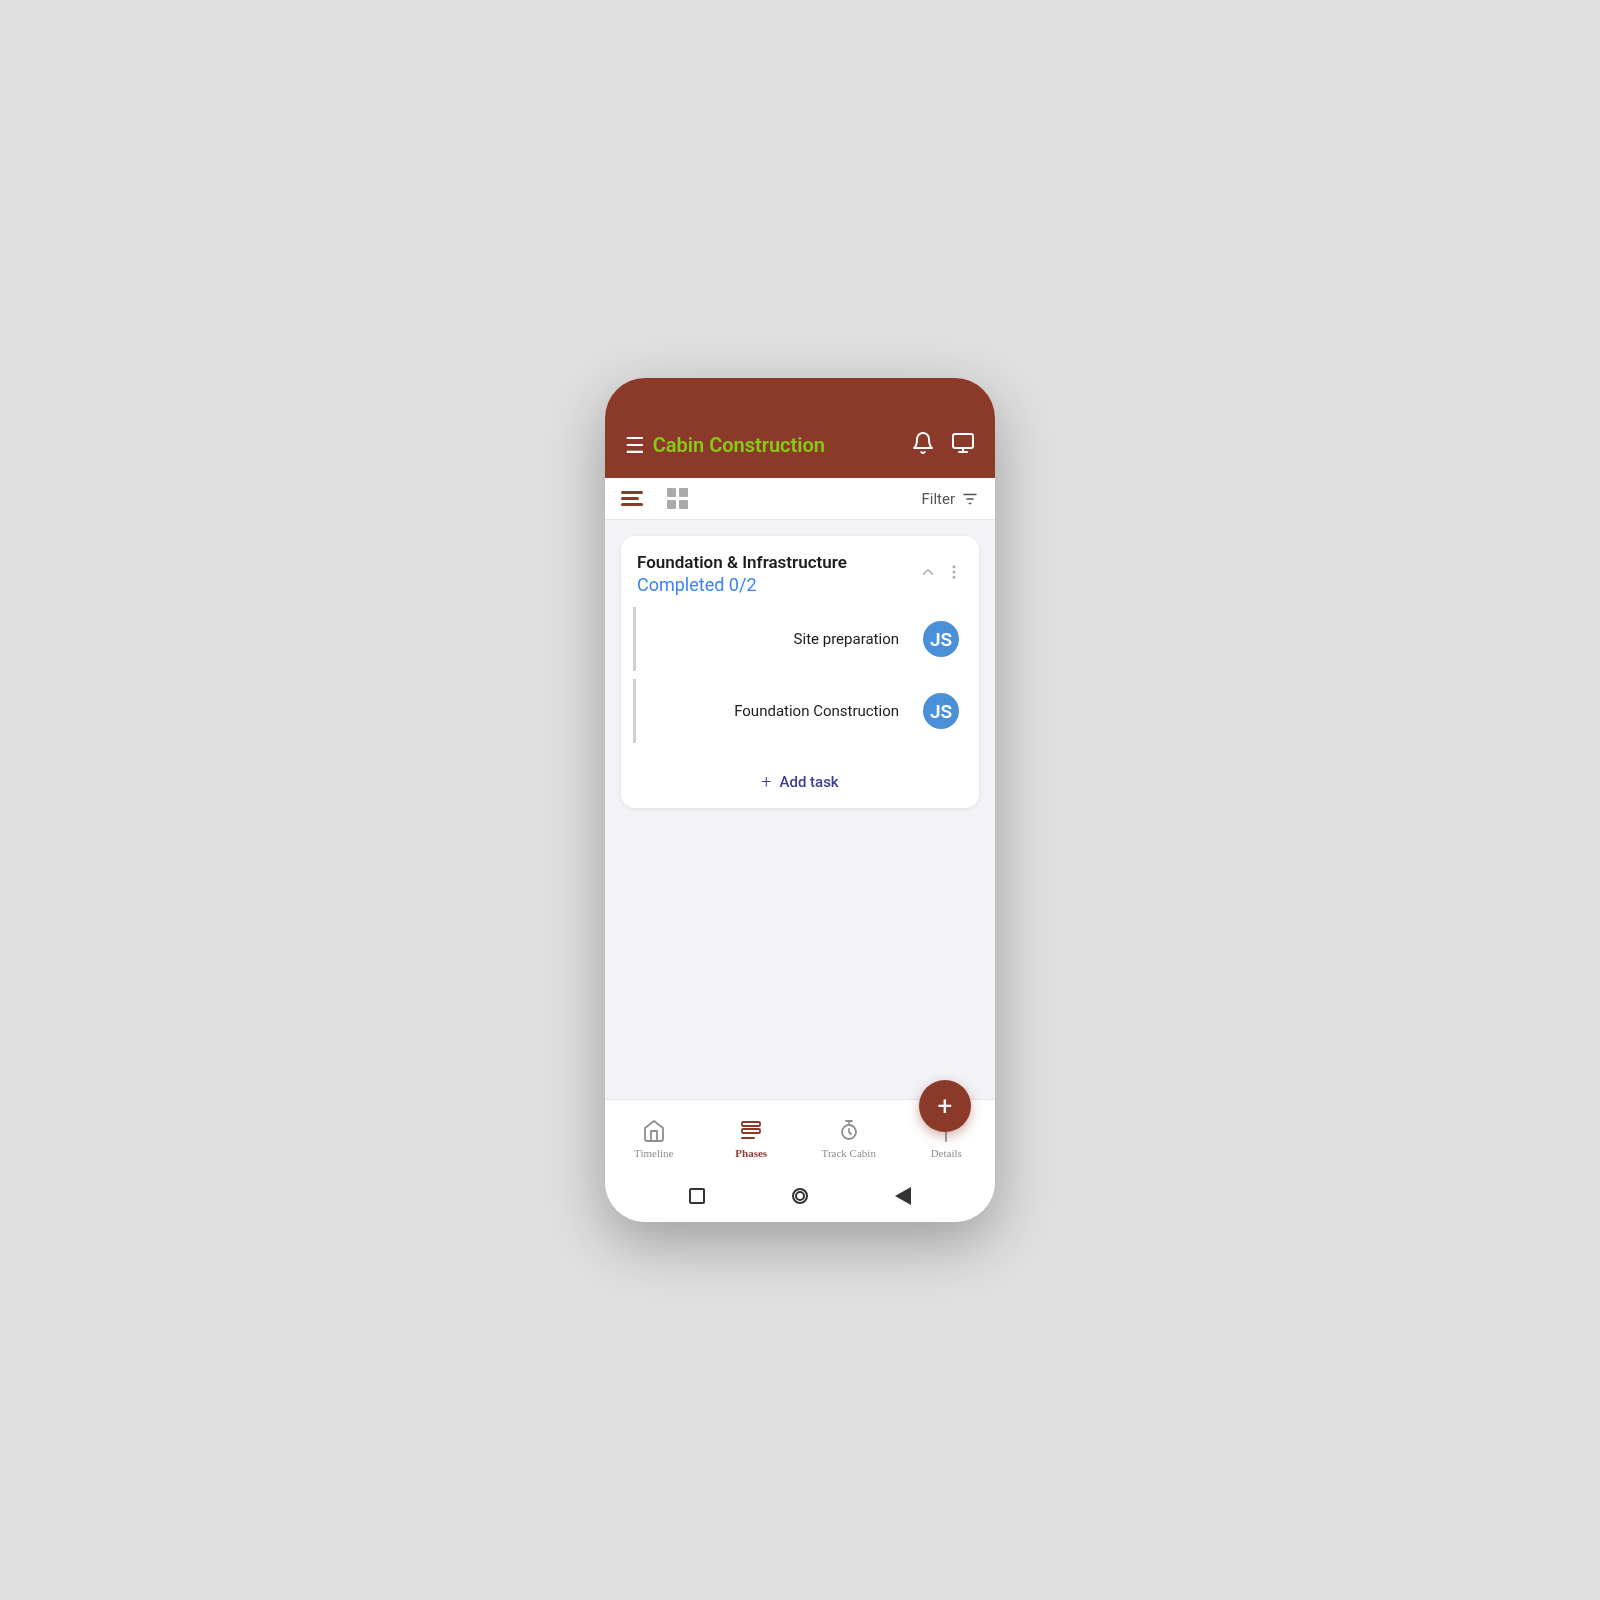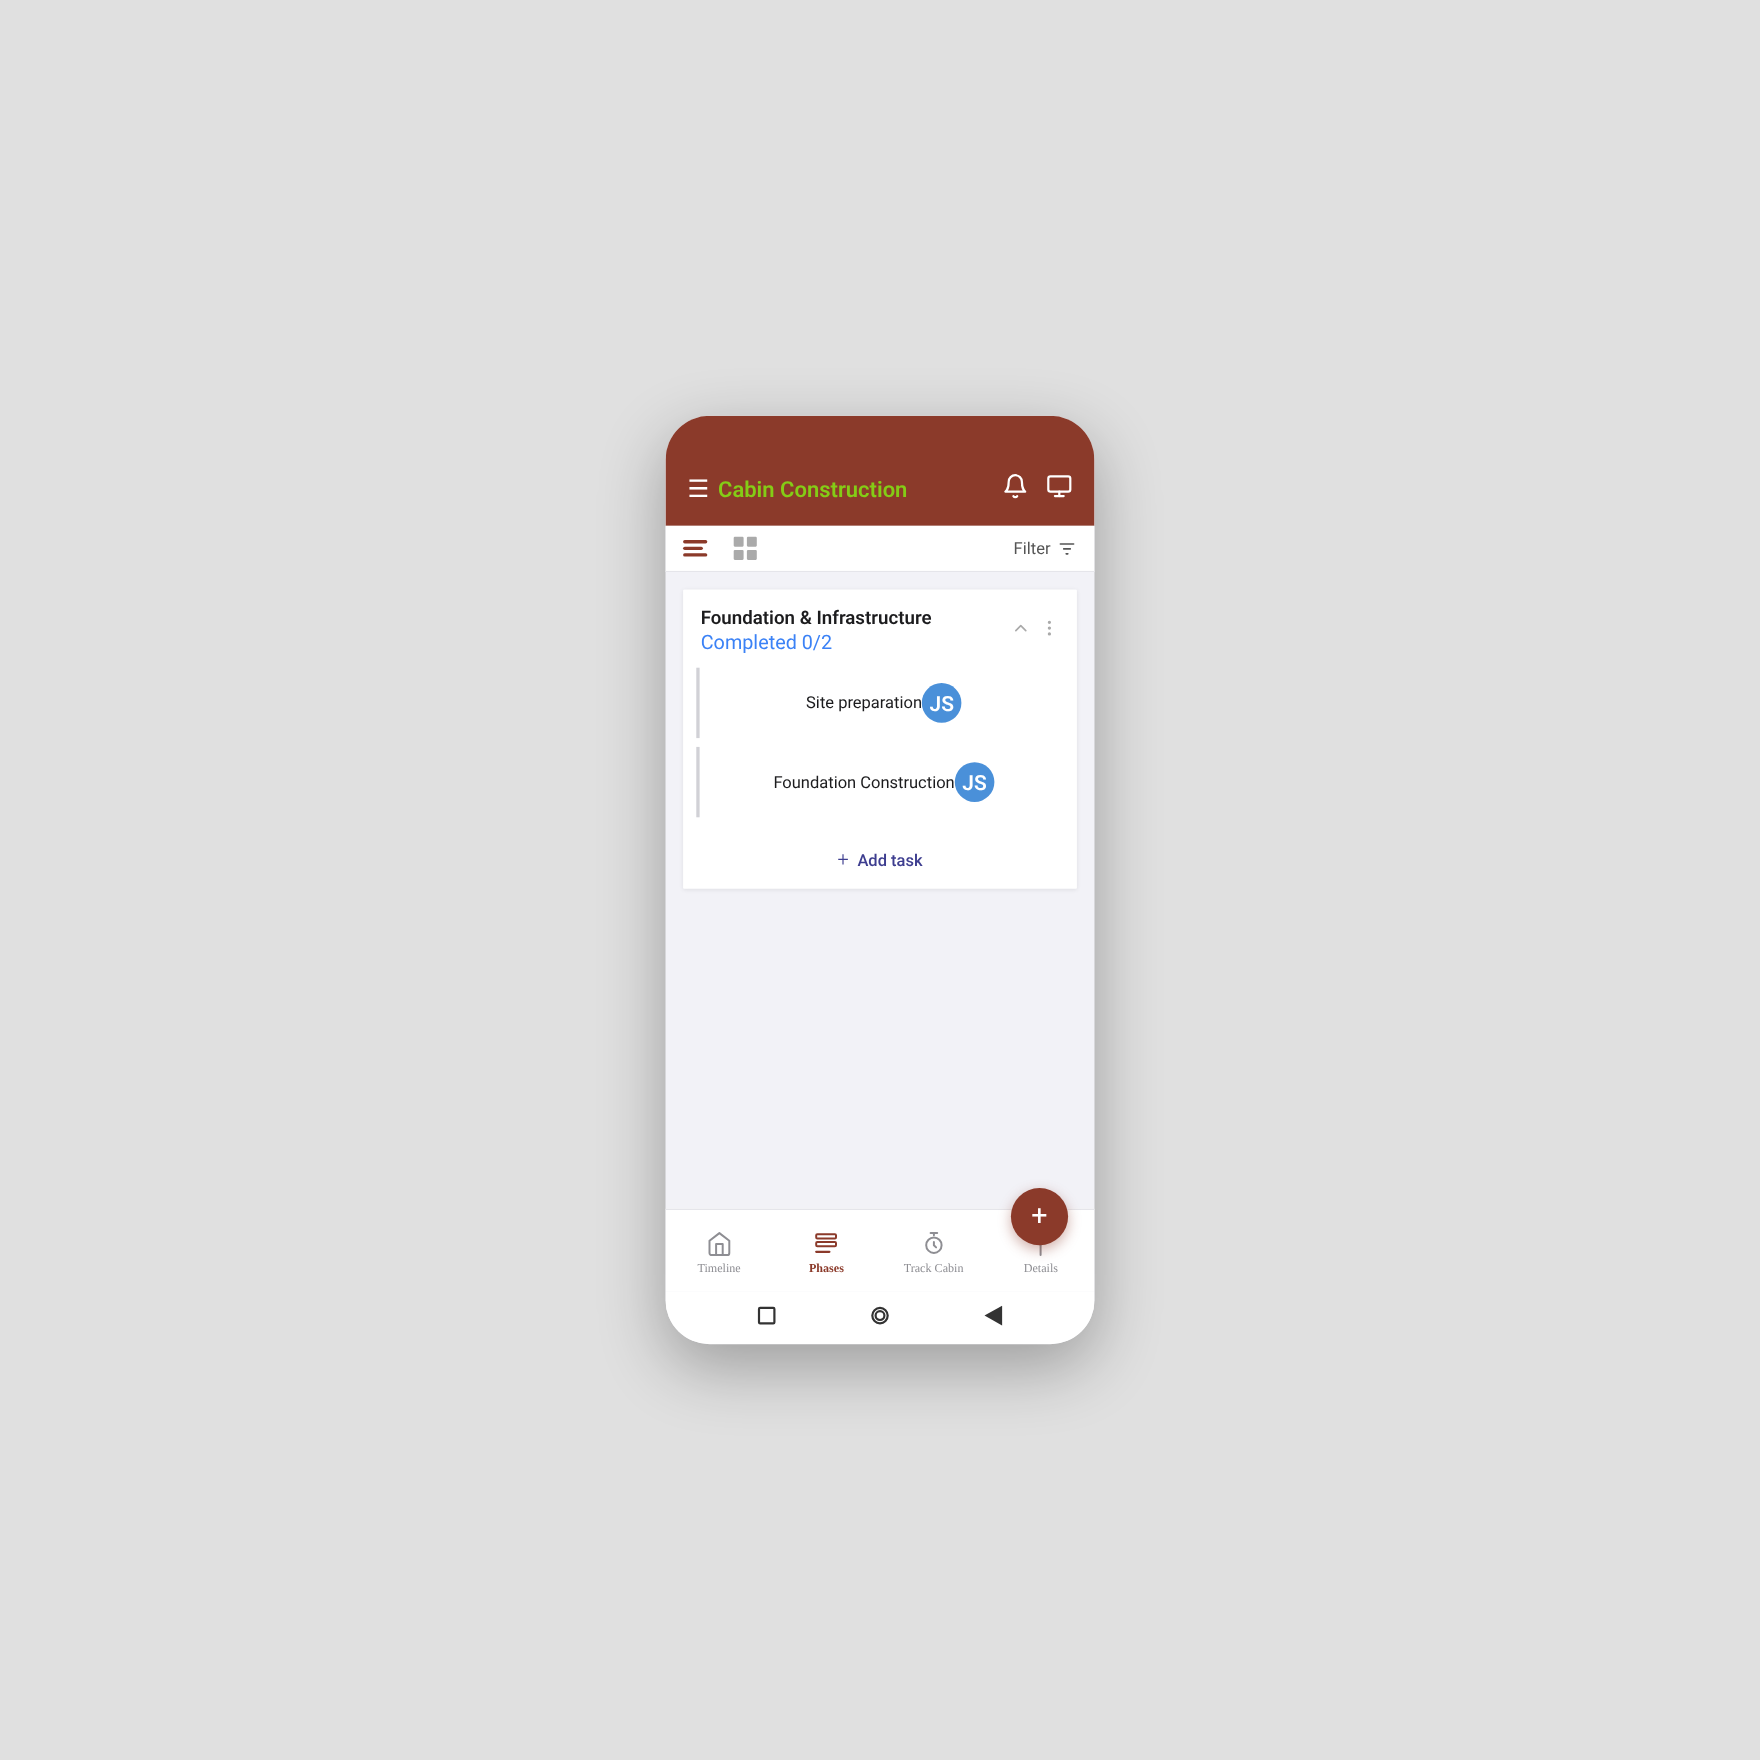--- a/index.html
+++ b/index.html
@@ -92,21 +92,21 @@
     
     .main-content {
       flex: 1;
       overflow-y: auto;
       padding: 16px;
     }
 
     
     .phase-card {
       background: white;
-      border-radius: 1px;
+      border-radius: 14px;
       overflow: hidden;
       box-shadow: 0 1px 4px rgba(0,0,0,0.08);
     }
 
     .phase-header {
       display: flex;
       align-items: center;
       justify-content: space-between;
       padding: 16px 16px 8px 16px;
     }
@@ -146,26 +146,27 @@
     }
 
     
     .task-list {
       padding: 4px 12px;
     }
 
     .task-item {
       display: flex;
       align-items: center;
-      justify-content: center;
+      justify-content: flex-end;
       padding: 14px 8px;
       border-left: 3px solid #d1d1d6;
       margin-bottom: 8px;
       padding-left: 12px;
       background: white;
+      gap: 24px;
     }
 
     .task-name {
       font-size: 15px;
       color: #1c1c1e;
     }
 
     .avatar {
       width: 36px;
       height: 36px;

